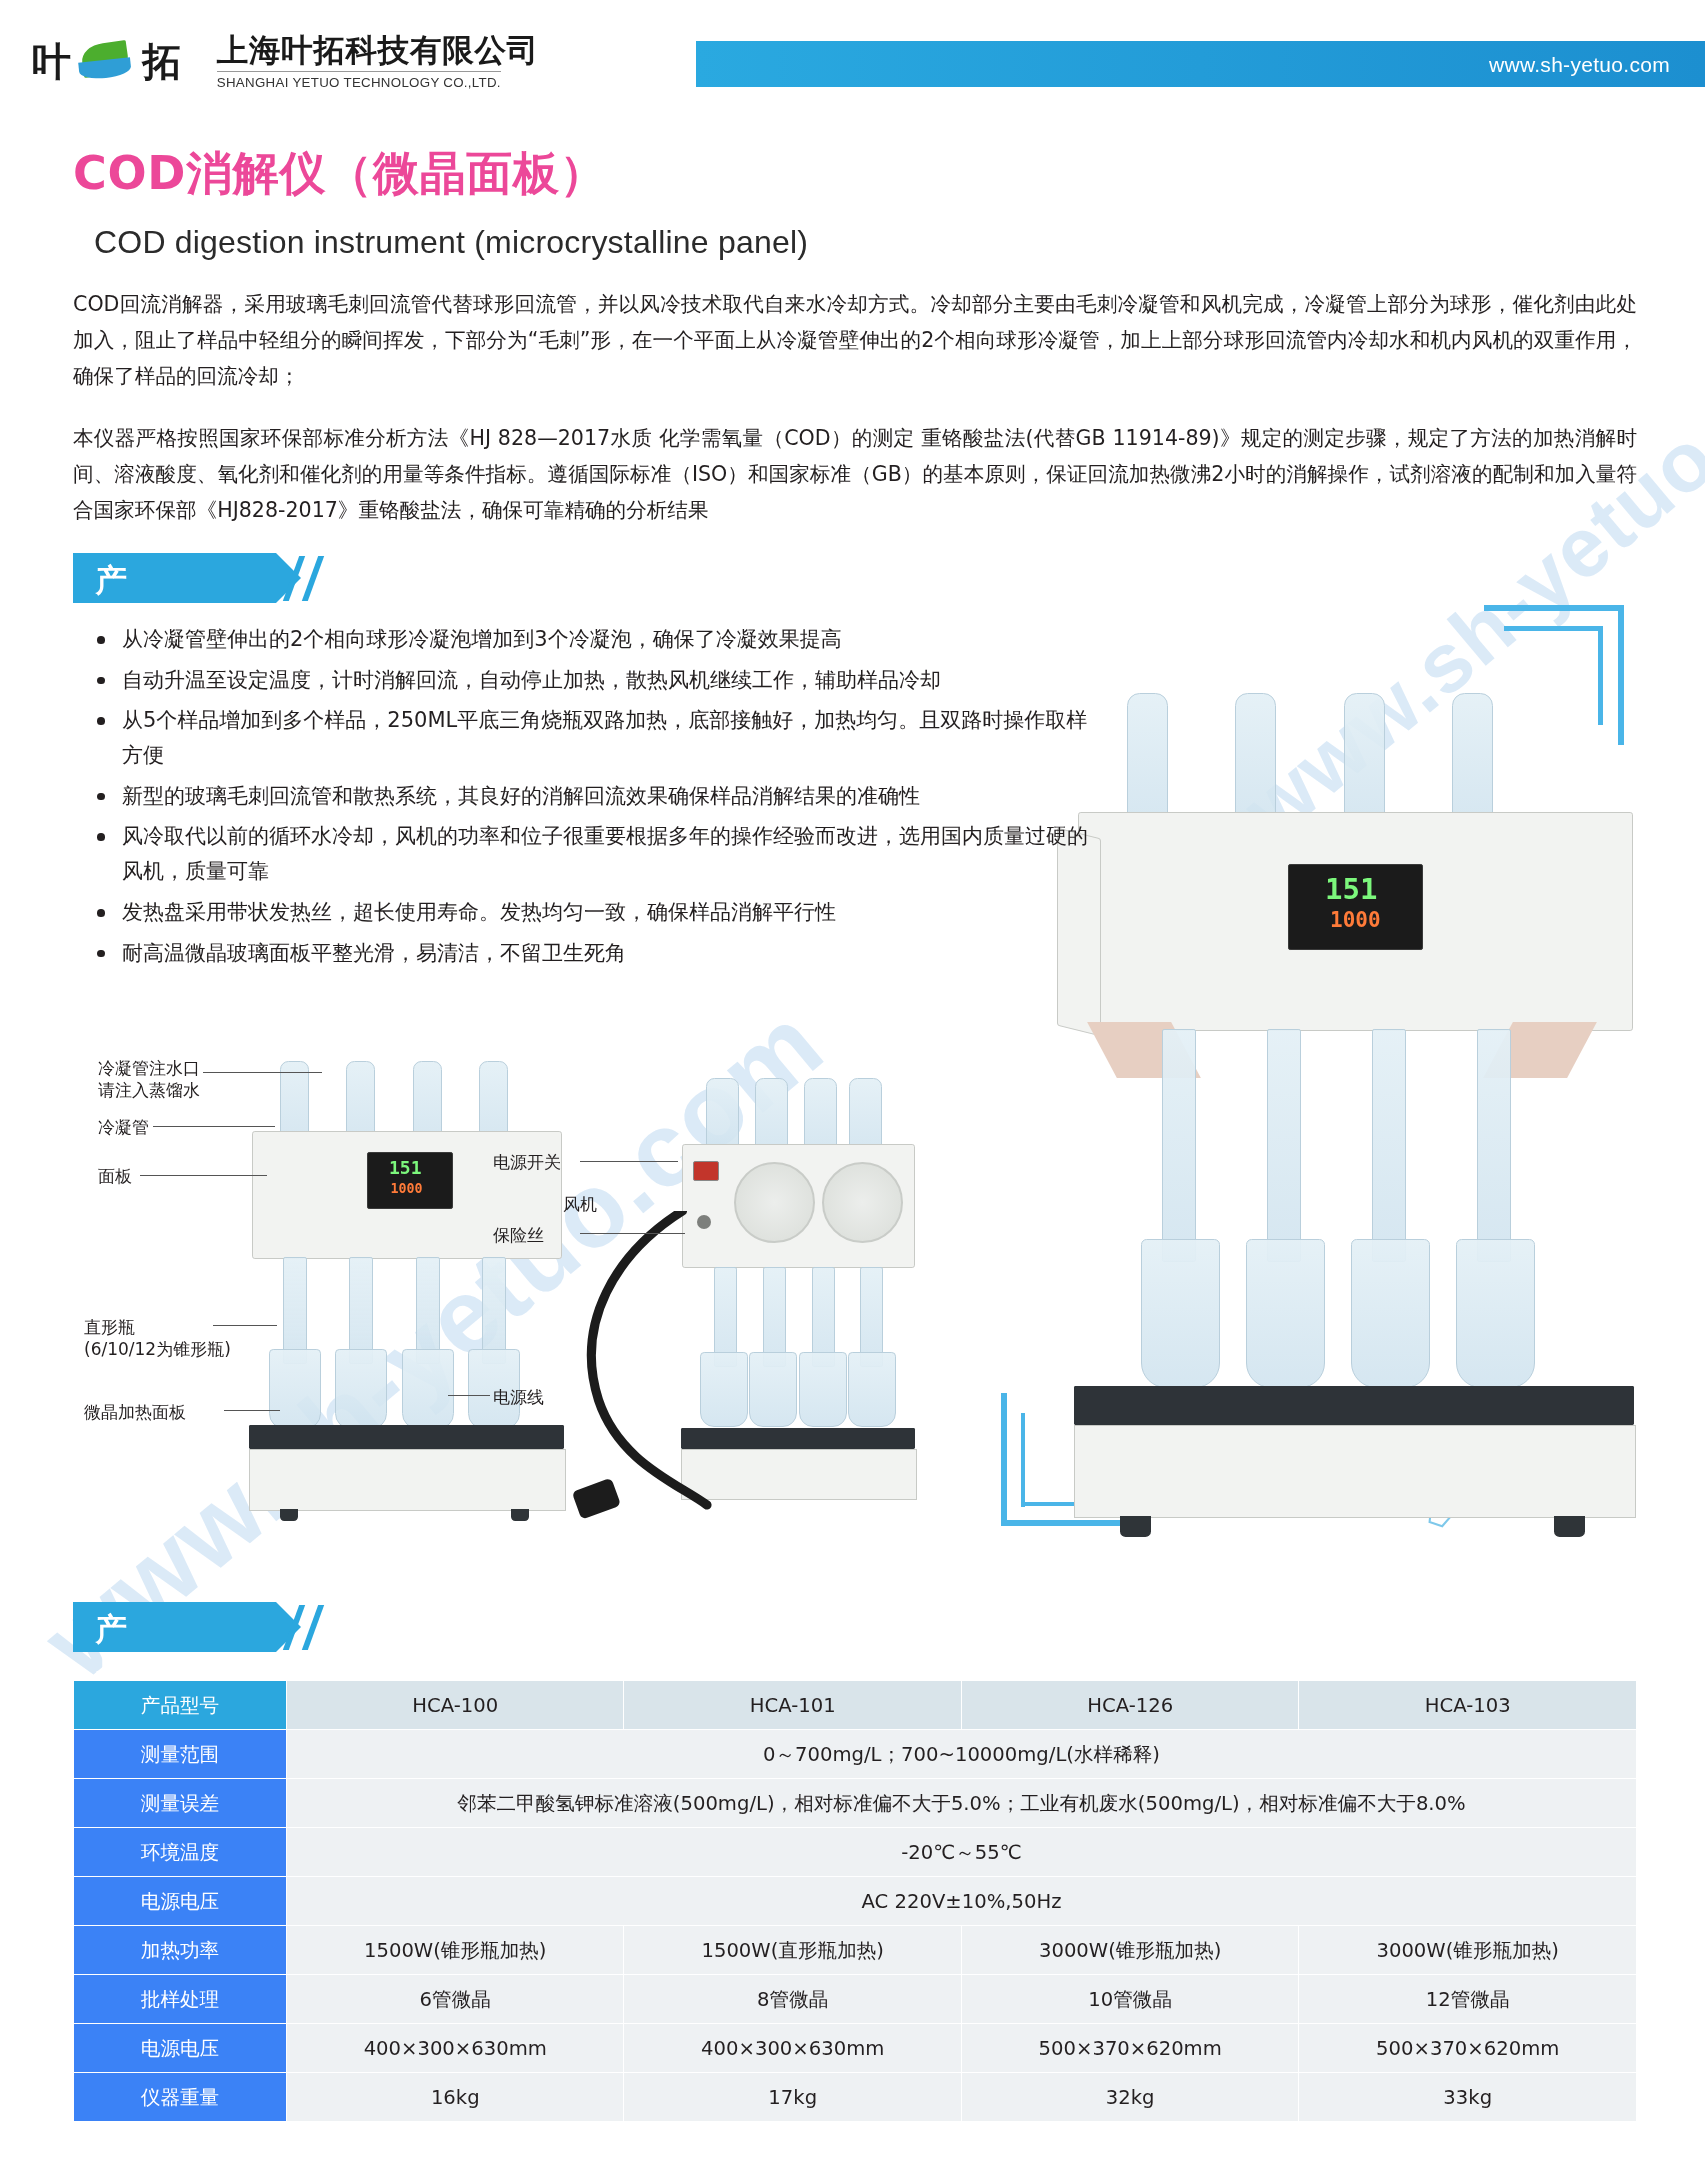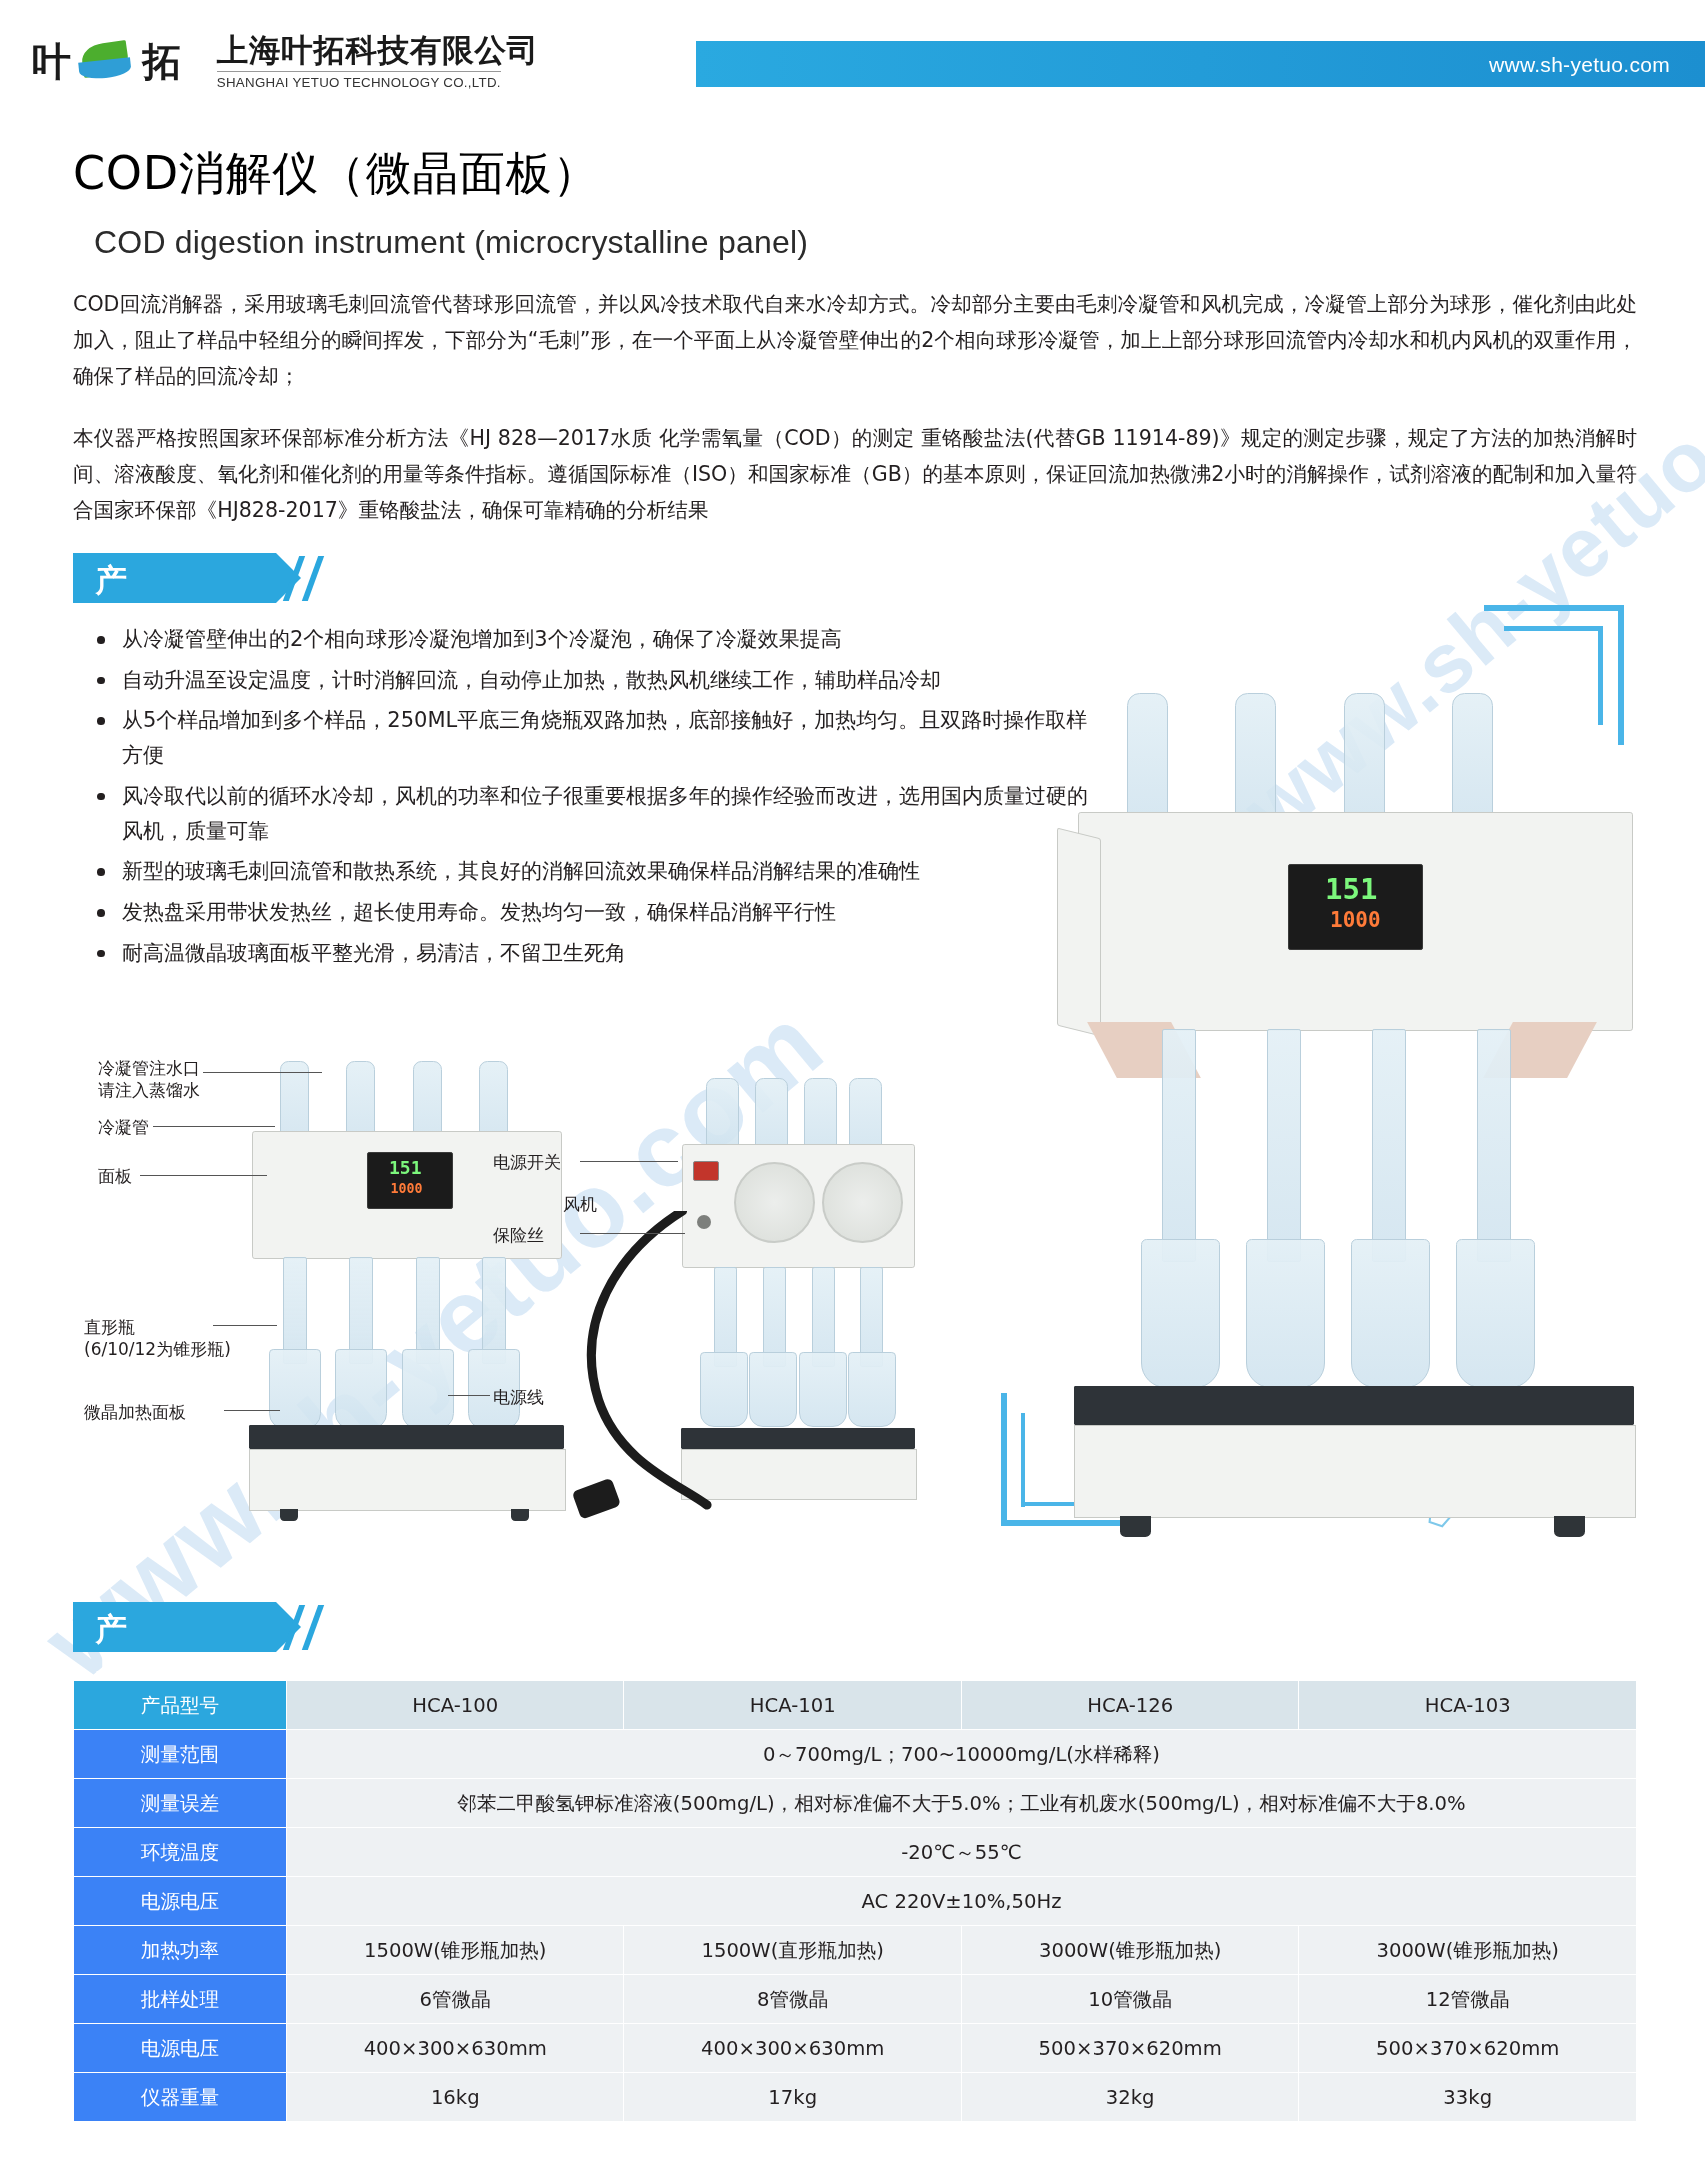--- a/index.html
+++ b/index.html
@@ -122,22 +122,22 @@
     color: #ffffff;
     font-size: 21px;
     letter-spacing: 0.3px;
   }
 
   
   .title-cn {
     position: absolute;
     left: 73px; top: 143px;
     font-size: 46px;
-    font-weight: normal;
-    color: #000000;
+    font-weight: bold;
+    color: #ec4899;
     font-family: "DejaVu Sans", sans-serif;
     letter-spacing: 0.7px;
     z-index: 20;
   }
   .title-en {
     position: absolute;
     left: 94px; top: 224px;
     font-size: 32px;
     color: #2b2b2b;
     letter-spacing: 0.2px;
@@ -391,22 +391,22 @@
   <div class="bg"></div>
   <div class="slash1"></div>
   <div class="slash2"></div>
   <div class="lbl">产品特点</div>
 </div>
 
 <div class="features">
   <div class="feat">从冷凝管壁伸出的2个相向球形冷凝泡增加到3个冷凝泡，确保了冷凝效果提高</div>
   <div class="feat">自动升温至设定温度，计时消解回流，自动停止加热，散热风机继续工作，辅助样品冷却</div>
   <div class="feat">从5个样品增加到多个样品，250ML平底三角烧瓶双路加热，底部接触好，加热均匀。且双路时操作取样方便</div>
+  <div class="feat">新型的玻璃毛刺回流管和散热系统，其良好的消解回流效果确保样品消解结果的准确性</div>
   <div class="feat">风冷取代以前的循环水冷却，风机的功率和位子很重要根据多年的操作经验而改进，选用国内质量过硬的风机，质量可靠</div>
-  <div class="feat">新型的玻璃毛刺回流管和散热系统，其良好的消解回流效果确保样品消解结果的准确性</div>
   <div class="feat">发热盘采用带状发热丝，超长使用寿命。发热均匀一致，确保样品消解平行性</div>
   <div class="feat">耐高温微晶玻璃面板平整光滑，易清洁，不留卫生死角</div>
 </div>
 
 <div class="bracket br-top">
   <div class="h"></div>
     <div class="v"></div>
     <div class="h2"></div>
     <div class="v2"></div>
 </div>

